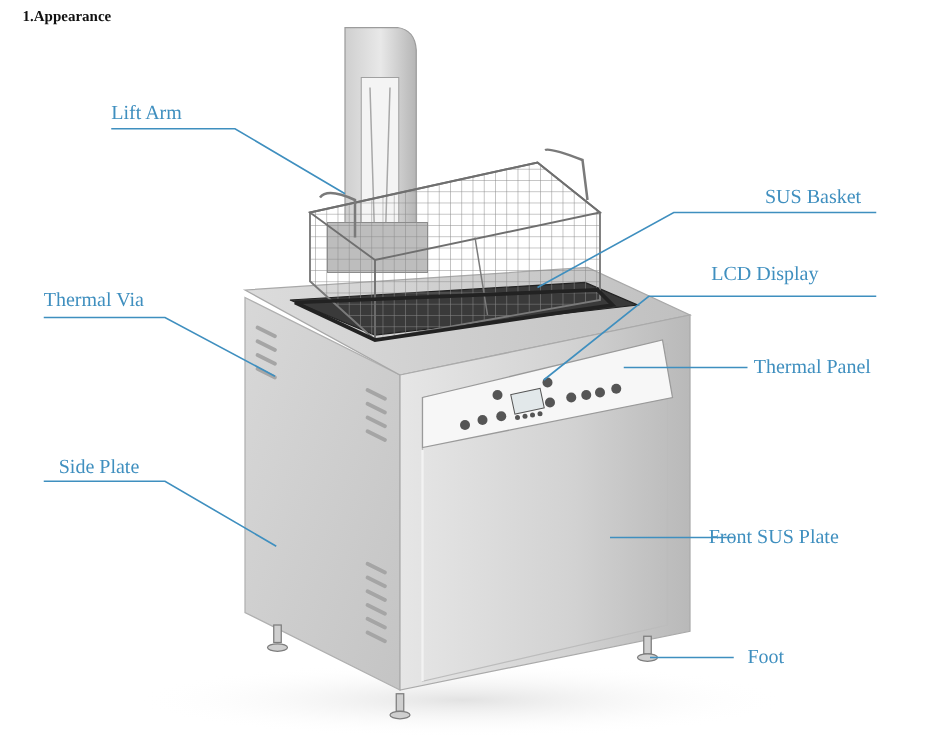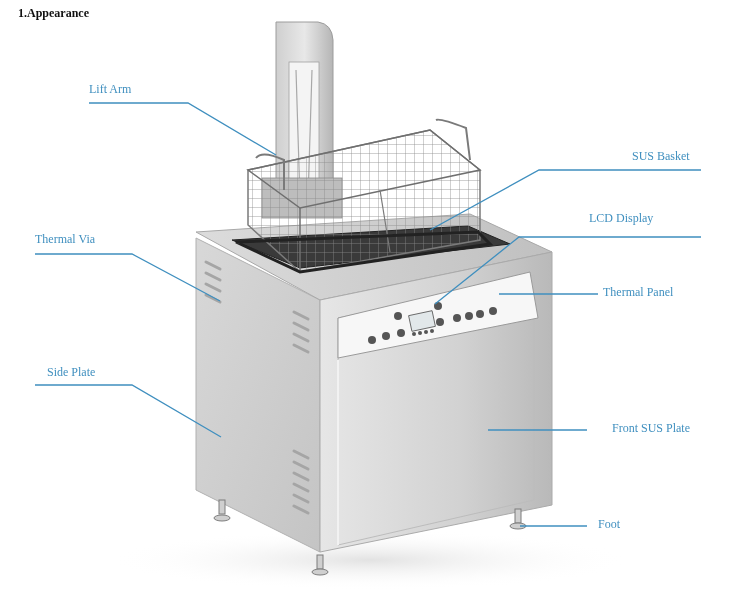--- a/index.html
+++ b/index.html
@@ -1,18 +1,18 @@
 <!DOCTYPE html>
 <html><head>
 <meta charset="utf-8">
 <style>
   html,body{margin:0;padding:0;background:#ffffff;}
   body{width:749px;height:597px;position:relative;overflow:hidden;font-family:"Liberation Serif","DejaVu Serif",serif;}
   .title{position:absolute;left:18px;top:6px;font-size:12px;font-weight:bold;color:#111;font-family:"Liberation Serif","DejaVu Serif",serif;}
-  .label{position:absolute;font-size:12px;color:#3f8fbf;white-space:nowrap;font-family:"Liberation Serif","DejaVu Serif",serif;}
+  .label{position:absolute;font-size:16px;color:#3f8fbf;white-space:nowrap;font-family:"Liberation Serif","DejaVu Serif",serif;}
   svg{position:absolute;left:0;top:0;}
 </style>
 </head>
 <body>
 
 <div class="title">1.Appearance</div>
 
 <svg width="749" height="597" viewBox="0 0 749 597">
   <defs>
     <linearGradient id="front" x1="0" y1="0" x2="1" y2="0">
@@ -126,19 +126,19 @@
     <polyline points="701,237 519,237 435,304"></polyline>
     <polyline points="35,254 132,254 220,301"></polyline>
     <polyline points="598,294 499,294"></polyline>
     <polyline points="35,385 132,385 221,437"></polyline>
     <polyline points="587,430 488,430"></polyline>
     <polyline points="587,526 520,526"></polyline>
   </g>
 </svg>
 
 <div class="label" style="left:89px;top:82px;">Lift Arm</div>
-<div class="label" style="left:612px;top:149px;margin-left:20px;">SUS Basket</div>
-<div class="label" style="left:589px;top:211px;">LCD Display</div>
+<div class="label" style="left:612px;top:149px;">SUS Basket</div>
+<div class="label" style="left:569px;top:211px;">LCD Display</div>
 <div class="label" style="left:35px;top:232px;">Thermal Via</div>
 <div class="label" style="left:603px;top:285px;">Thermal Panel</div>
 <div class="label" style="left:35px;top:365px;margin-left:12px;">Side Plate</div>
-<div class="label" style="left:612px;top:421px;">Front SUS Plate</div>
+<div class="label" style="left:567px;top:421px;">Front SUS Plate</div>
 <div class="label" style="left:598px;top:517px;font-family:Liberation Serif, serif;">Foot</div>
 
 </body></html>

